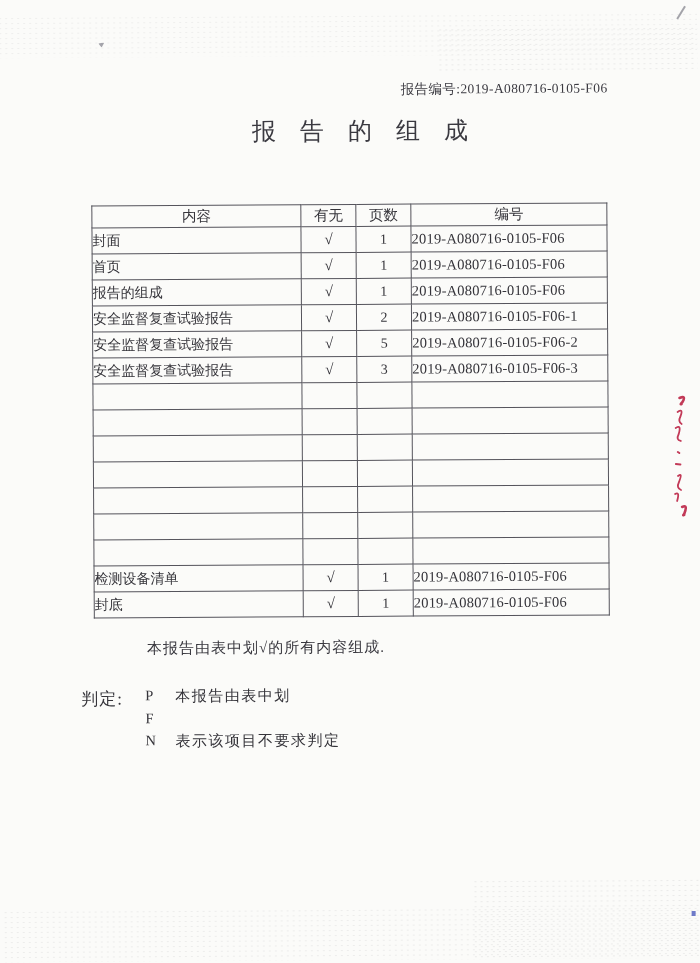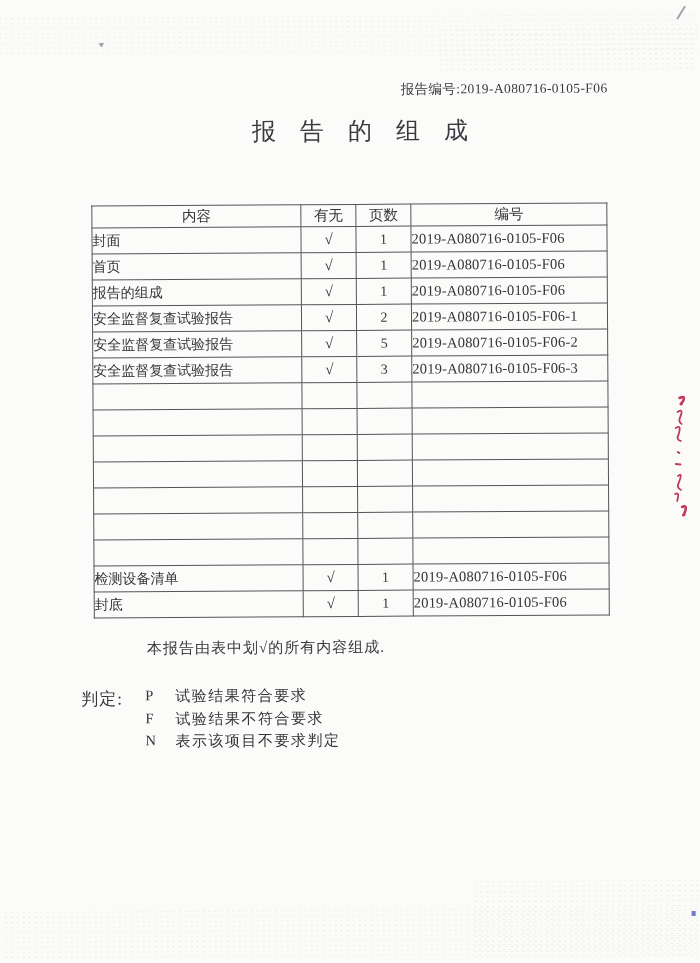--- a/index.html
+++ b/index.html
@@ -219,25 +219,24 @@
     </tr>
   </tbody>
     </table>
 
   <div class="note">本报告由表中划√的所有内容组成.</div>
 
   <div class="verdict-label">判定:</div>
   <div class="verdict-list">
     <div class="verdict-row">
       <span class="code">P</span>
-      <span class="desc">试验结果符合要求</span>
+      <span class="desc">本报告由表中划</span>
     </div>
     <div class="verdict-row">
       <span class="code">F</span>
-      <span class="desc">试验结果不符合要求</span>
     </div>
     <div class="verdict-row">
       <span class="code">N</span>
       <span class="desc">表示该项目不要求判定</span>
     </div>
   </div>
 
   <svg class="red-marks" width="24" height="126" viewBox="0 0 24 126">
     <g stroke="#c23a58" fill="none" stroke-linecap="round">
       <path d="M14 4 Q21 1 17 8 Q14 11 16 10" stroke-width="2.6"></path>

